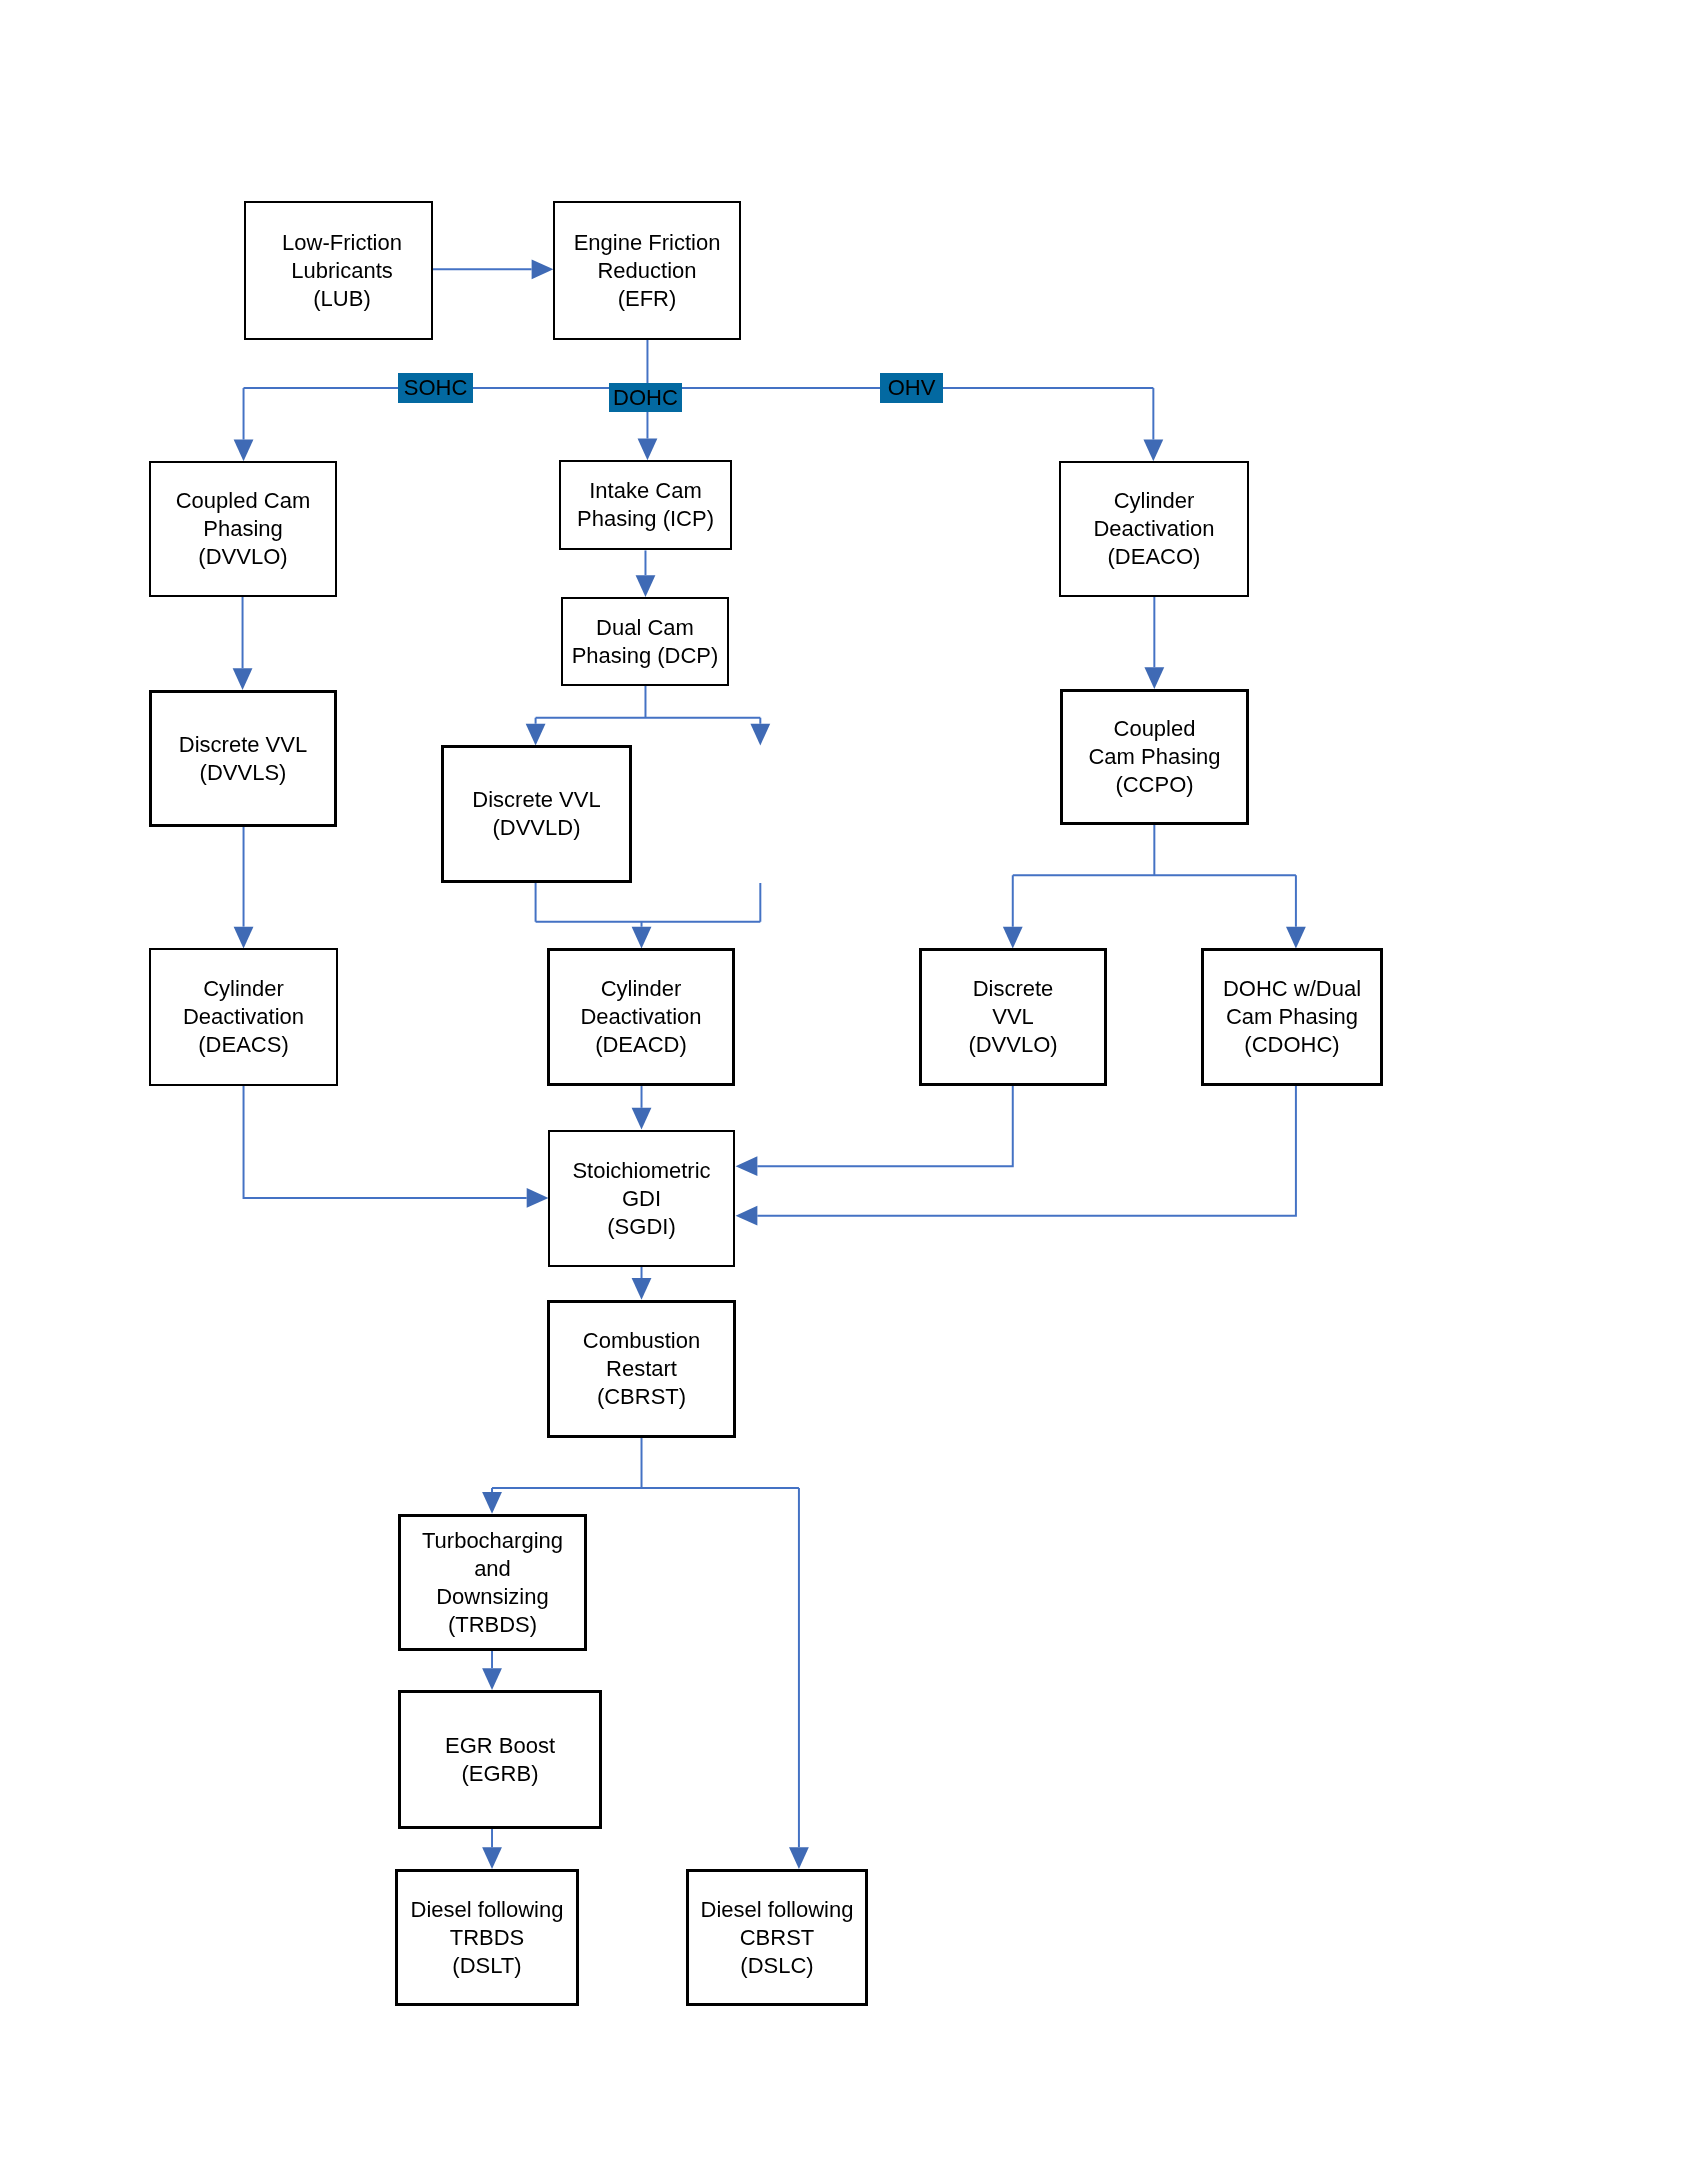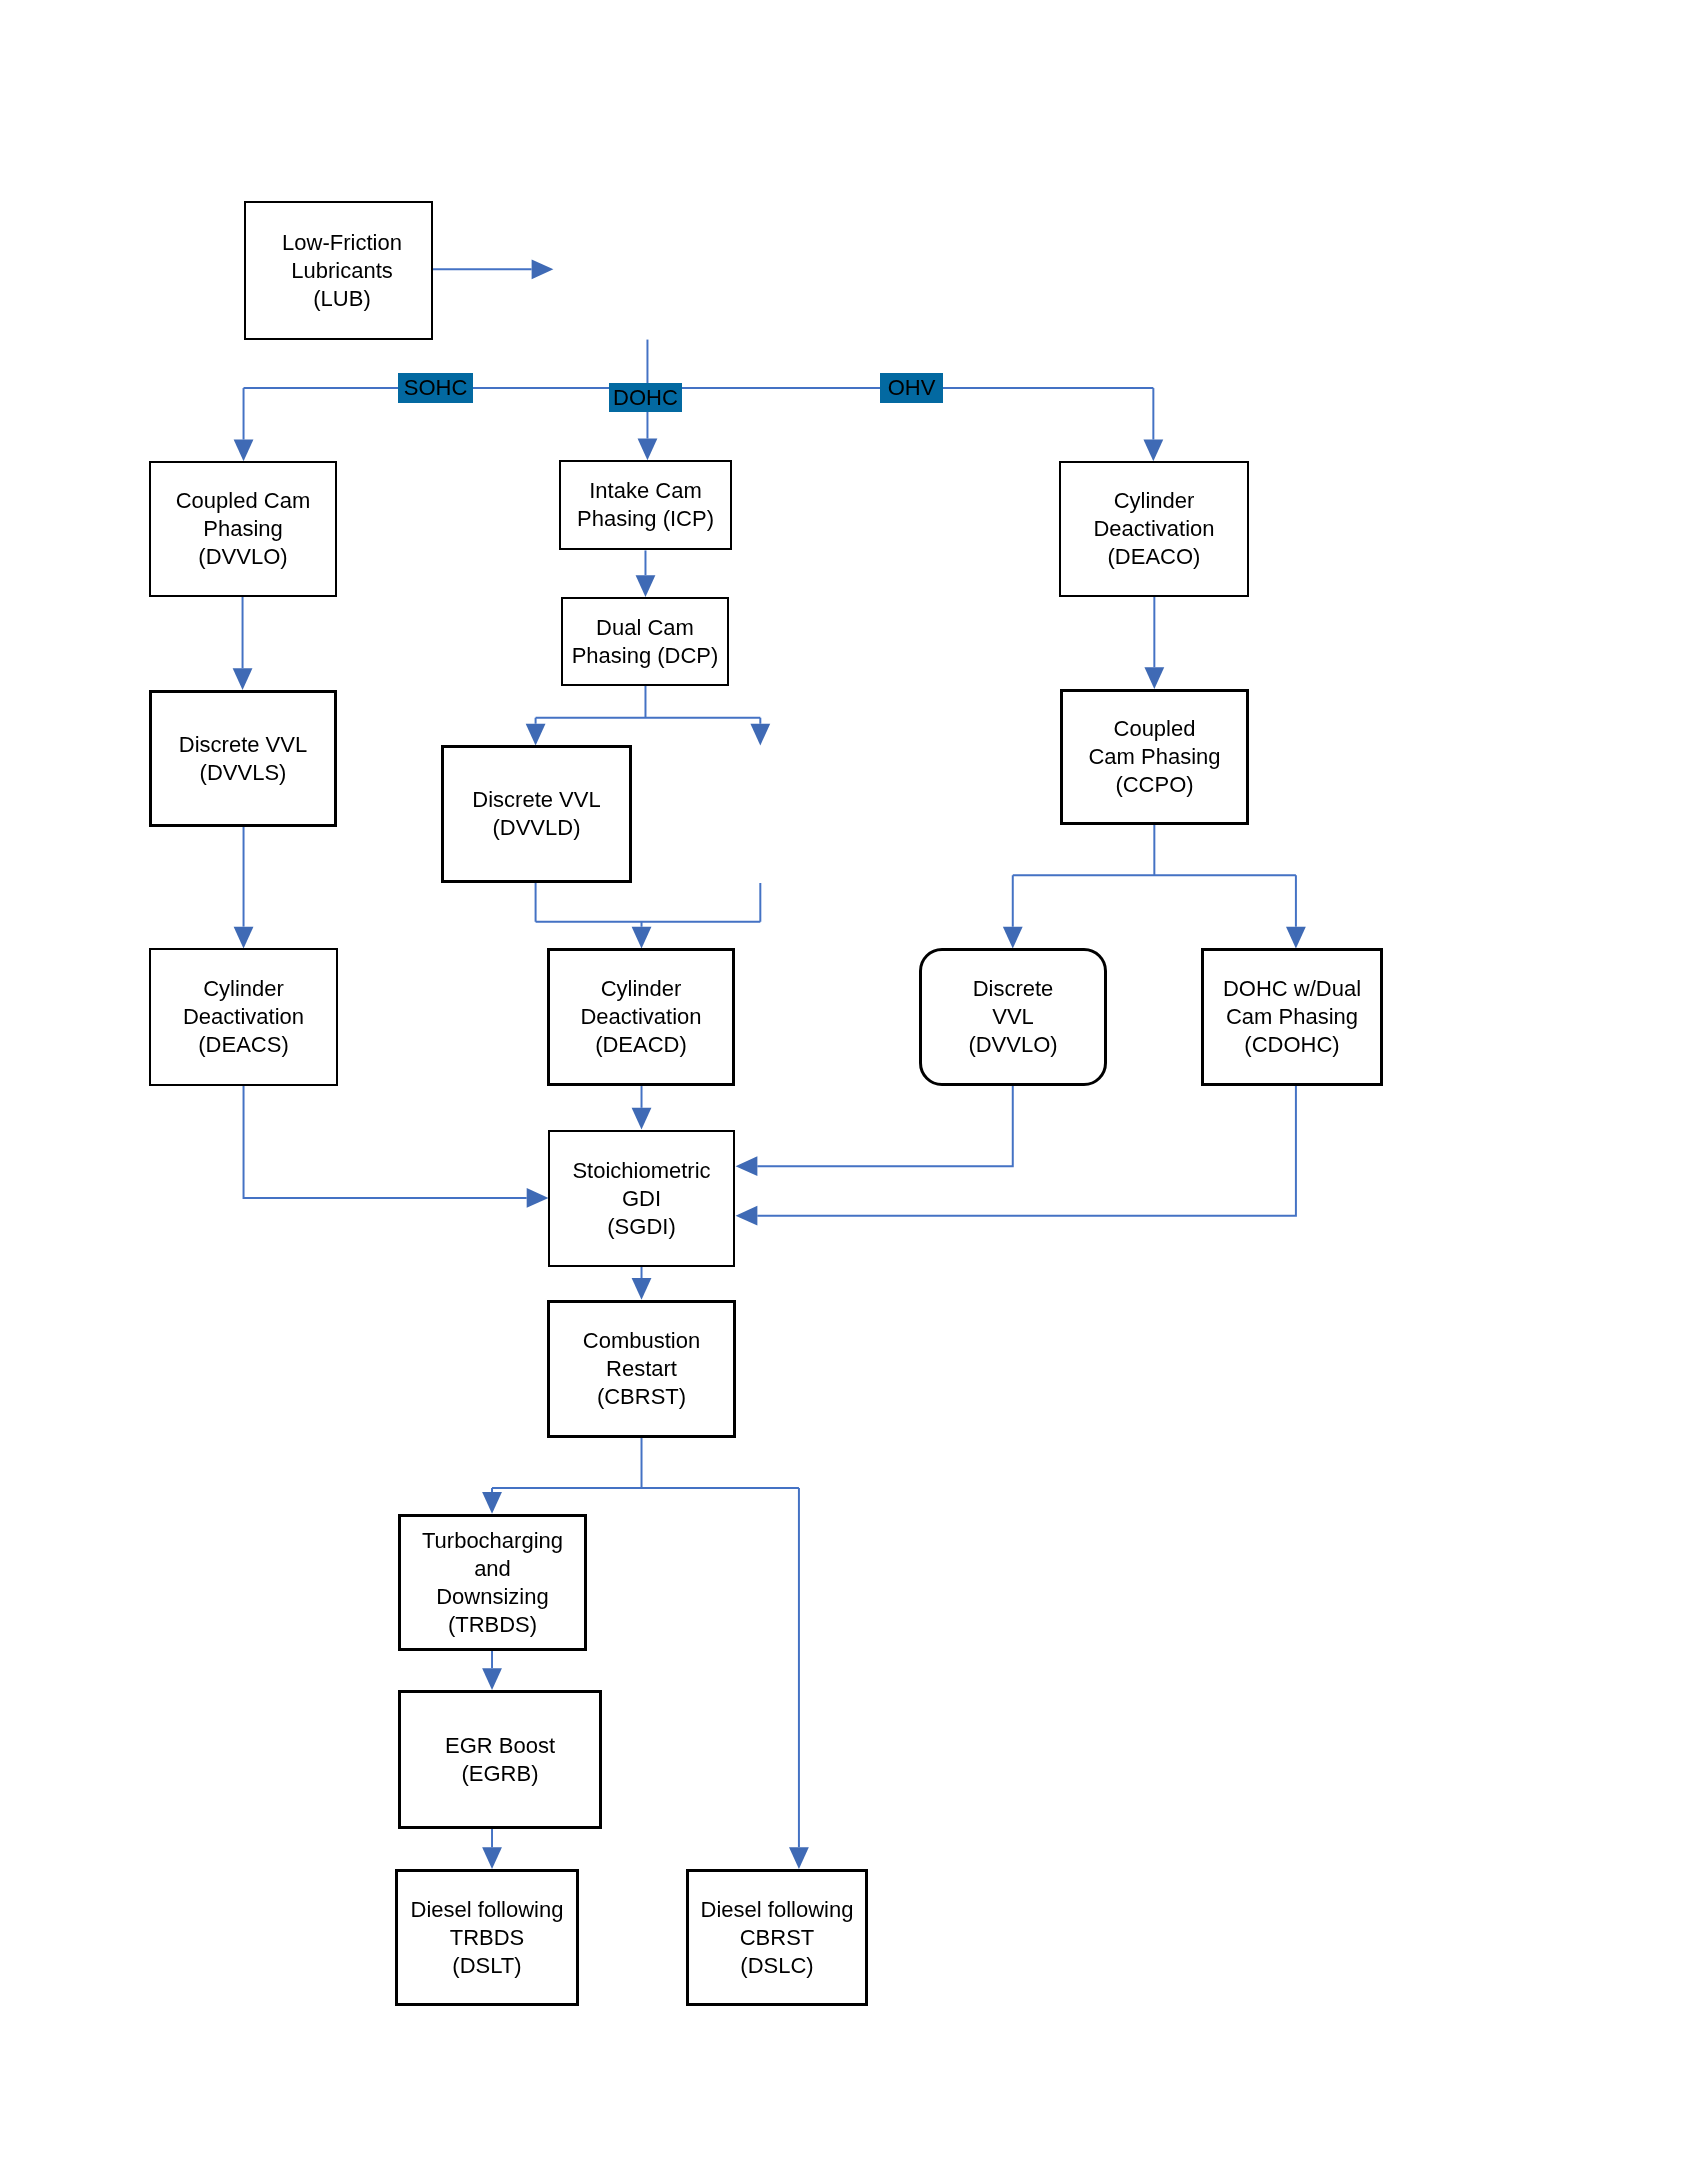--- a/index.html
+++ b/index.html
@@ -129,20 +129,25 @@
 
   <div class="branch-label" style="left:398px; top:373px; width:75px; height:30px;">SOHC</div>
   <div class="branch-label" style="left:609px; top:383px; width:73px; height:29px;">DOHC</div>
   <div class="branch-label" style="left:880px; top:373px; width:63px; height:30px;">OHV</div>
 
   <div class="node" style="left:244px; top:201px; width:189px; height:139px;padding-left:7px;">
     <span>Low-Friction
 Lubricants
 (LUB)</span>
   </div>
+  <div class="node" style="left:553px; top:201px; width:188px; height:139px;">
+    <span>Engine Friction
+Reduction
+(EFR)</span>
+  </div>
   <div class="node" style="left:149px; top:461px; width:188px; height:136px;">
     <span>Coupled Cam
 Phasing
 (DVVLO)</span>
   </div>
   <div class="node" style="left:559px; top:460px; width:173px; height:90px;">
     <span>Intake Cam
 Phasing (ICP)</span>
   </div>
   <div class="node" style="left:1059px; top:461px; width:190px; height:136px;">
@@ -170,21 +175,21 @@
   <div class="node" style="left:149px; top:948px; width:189px; height:138px;">
     <span>Cylinder
 Deactivation
 (DEACS)</span>
   </div>
   <div class="node thick" style="left:547px; top:948px; width:188px; height:138px;">
     <span>Cylinder
 Deactivation
 (DEACD)</span>
   </div>
-  <div class="node thick" style="left:919px; top:948px; width:188px; height:138px;border-radius:23px;">
+  <div class="node thick" style="left:919px; top:948px; width:188px; height:138px;">
     <span>Discrete
 VVL
 (DVVLO)</span>
   </div>
   <div class="node thick" style="left:1201px; top:948px; width:182px; height:138px;">
     <span>DOHC w/Dual
 Cam Phasing
 (CDOHC)</span>
   </div>
   <div class="node" style="left:548px; top:1130px; width:187px; height:137px;">

